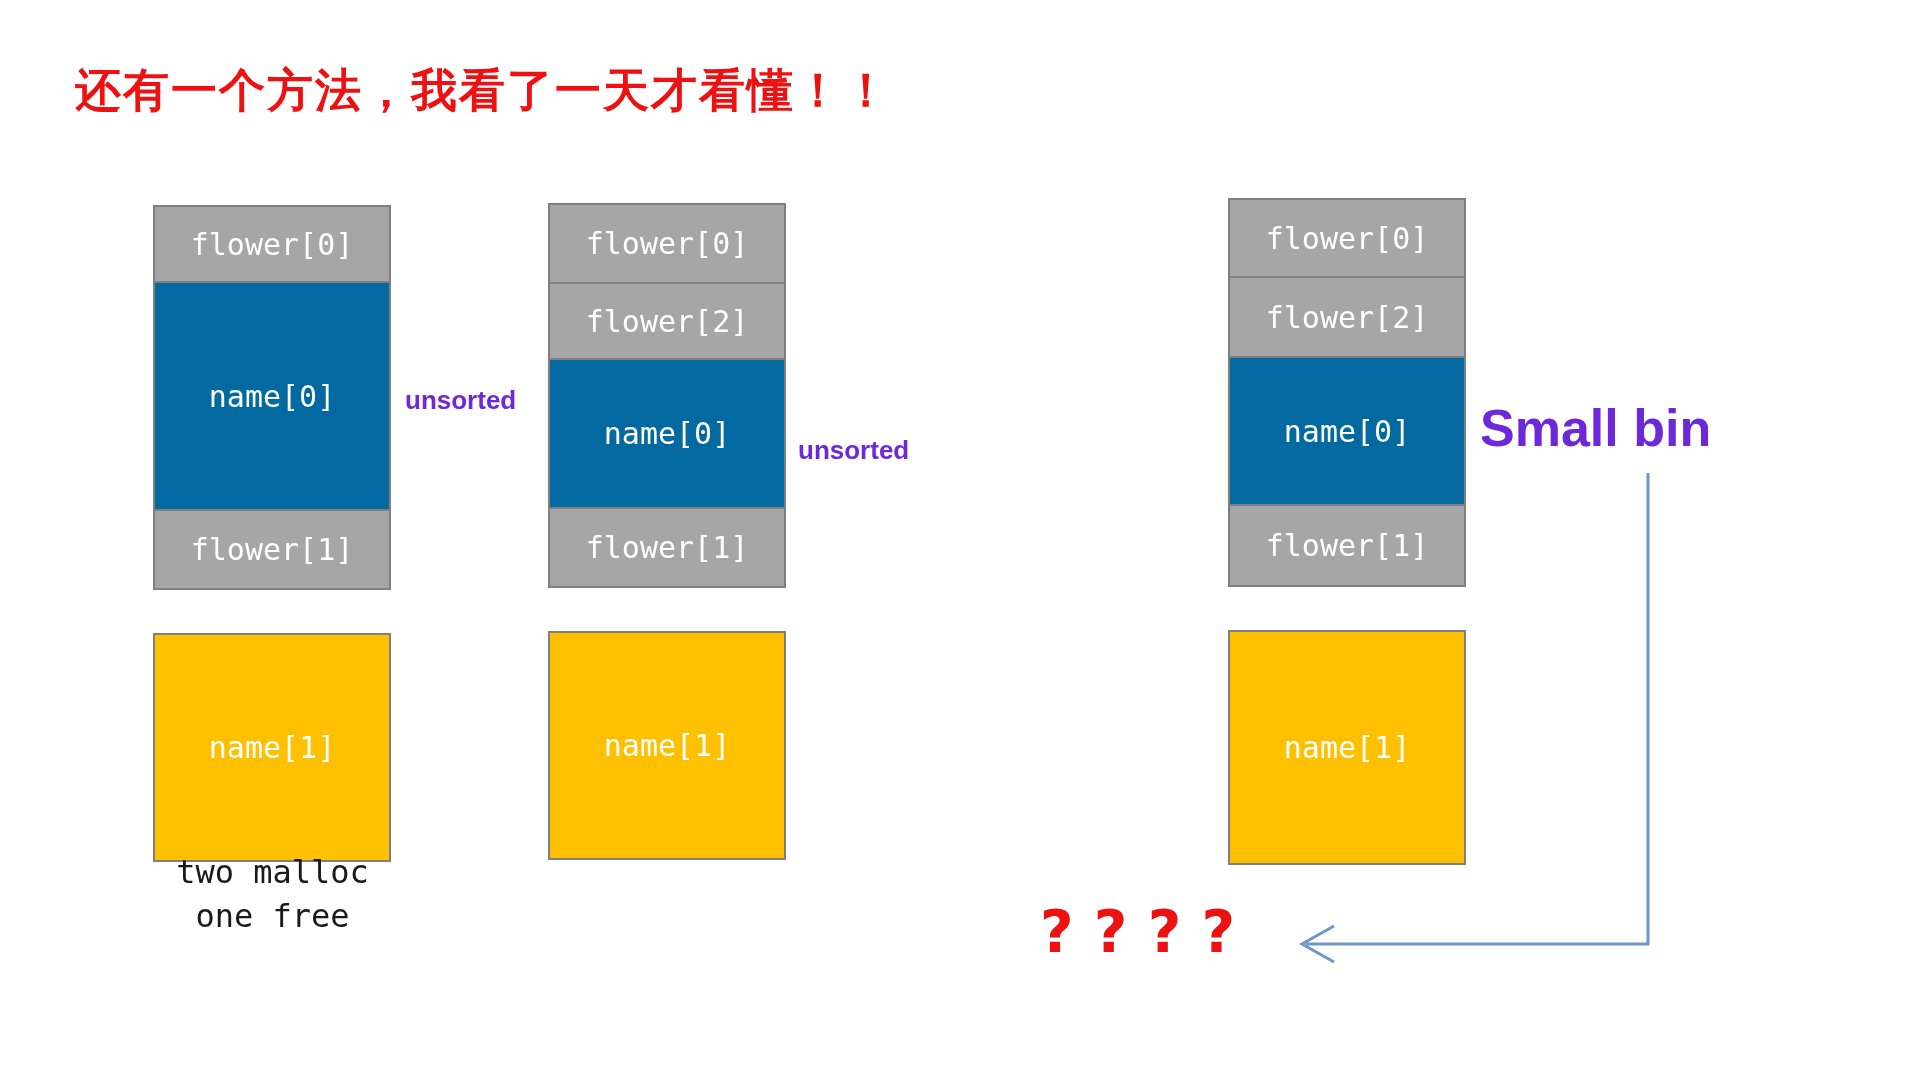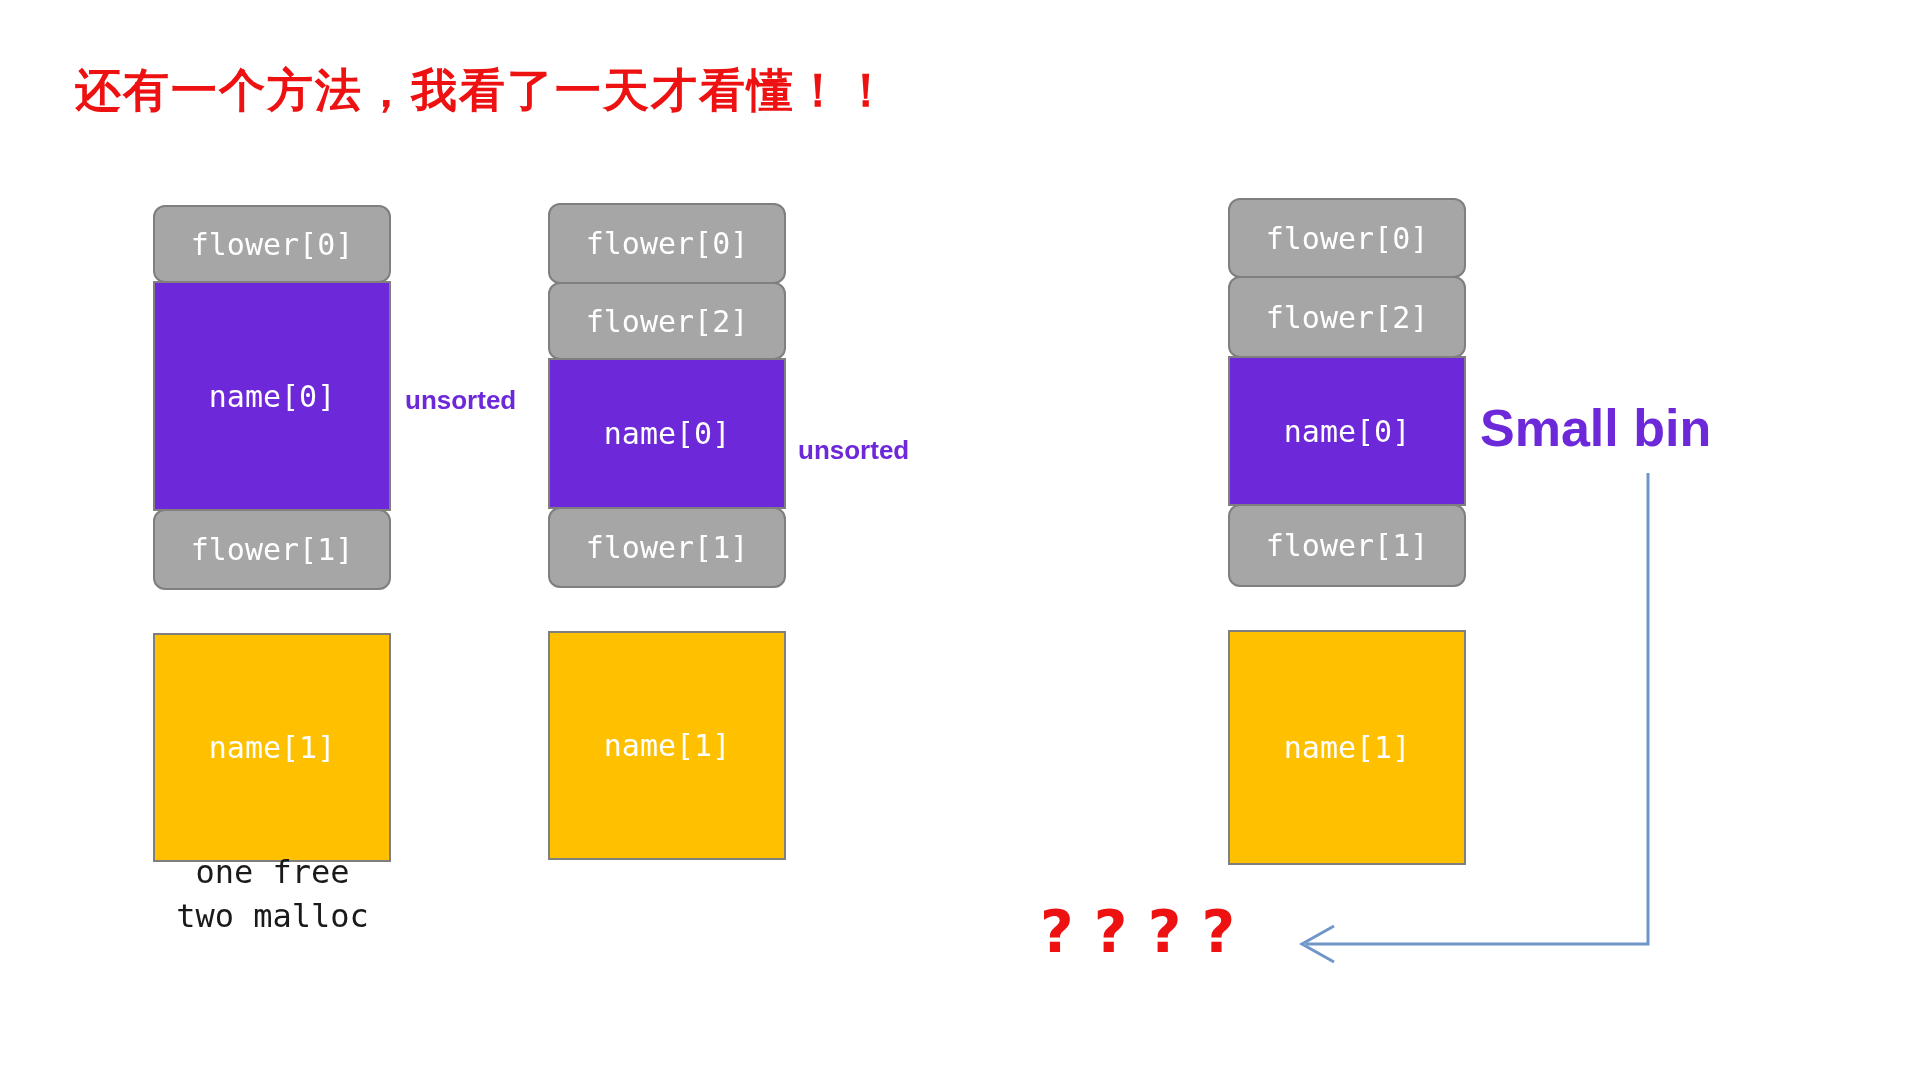--- a/index.html
+++ b/index.html
@@ -31,22 +31,22 @@
     border: 2px solid #7f7f7f;
     margin-top: -2px;
     display: flex;
     align-items: center;
     justify-content: center;
     color: #ffffff;
     font-size: 30px;
     font-family: "DejaVu Sans Mono", monospace;
   }
   .block:first-child { margin-top: 0; }
-  .block.gray   { background: #a6a6a6; border-radius: 12px; }
-  .block.blue   { background: #6d28d9; }
+  .block.gray   { background: #a6a6a6; }
+  .block.blue   { background: #0369a1; }
   .block.yellow { background: #ffc000; margin-top: 43px; }
   .annotation {
     position: absolute;
     color: #6d28d9;
     font-family: Liberation Sans, sans-serif;
     font-weight: bold;
     white-space: nowrap;
   }
   .unsorted { font-size: 26px; }
   .small-bin { font-size: 52px; }
@@ -135,22 +135,22 @@
         <span>name[1]</span>
       </div>
   </div>
 
   <div class="annotation unsorted" style="left:405px; top:385px;">unsorted</div>
   <div class="annotation unsorted" style="left:798px; top:435px;">unsorted</div>
   <div class="annotation small-bin" style="left:1480px; top:398px;">Small bin</div>
   <div class="questions">? ? ? ?</div>
 
   <div class="caption">
+    <div>two malloc</div>
     <div>one free</div>
-    <div>two malloc</div>
   </div>
 
   <svg class="arrow-svg" viewBox="0 0 1920 1080" xmlns="http://www.w3.org/2000/svg">
     <path d="M1648,473 L1648,944 L1306,944" fill="none" stroke="#6e96c8" stroke-width="3"></path>
     <path d="M1334,926 L1302,944 L1334,962" fill="none" stroke="#6e96c8" stroke-width="3"></path>
   </svg>
 
 </div>
 
 </body></html>

